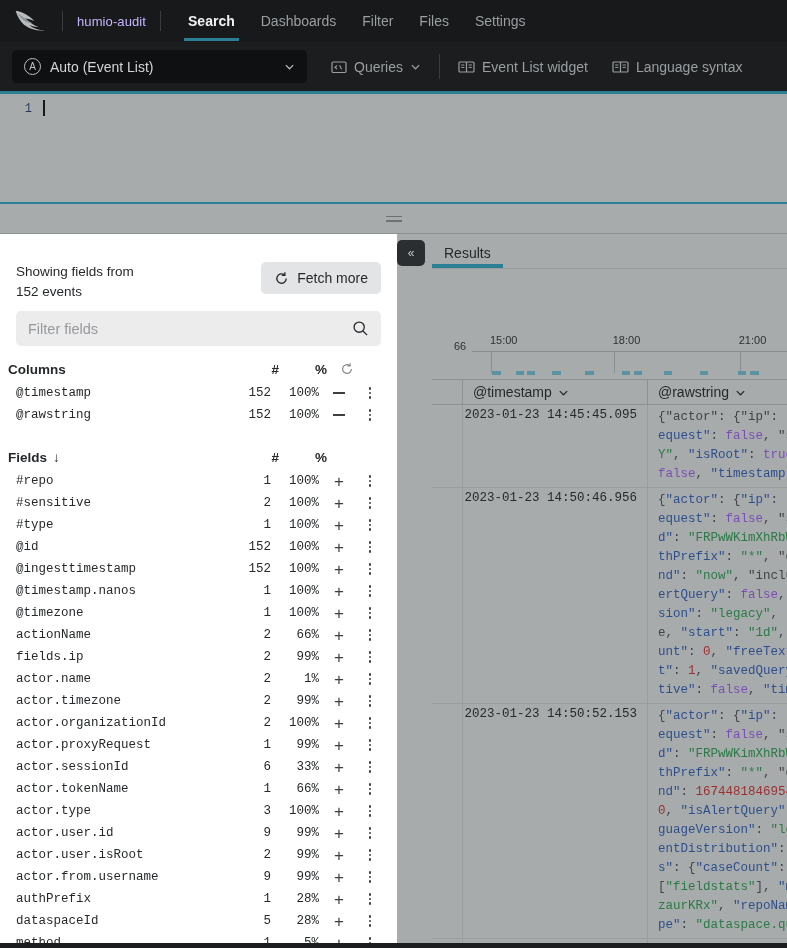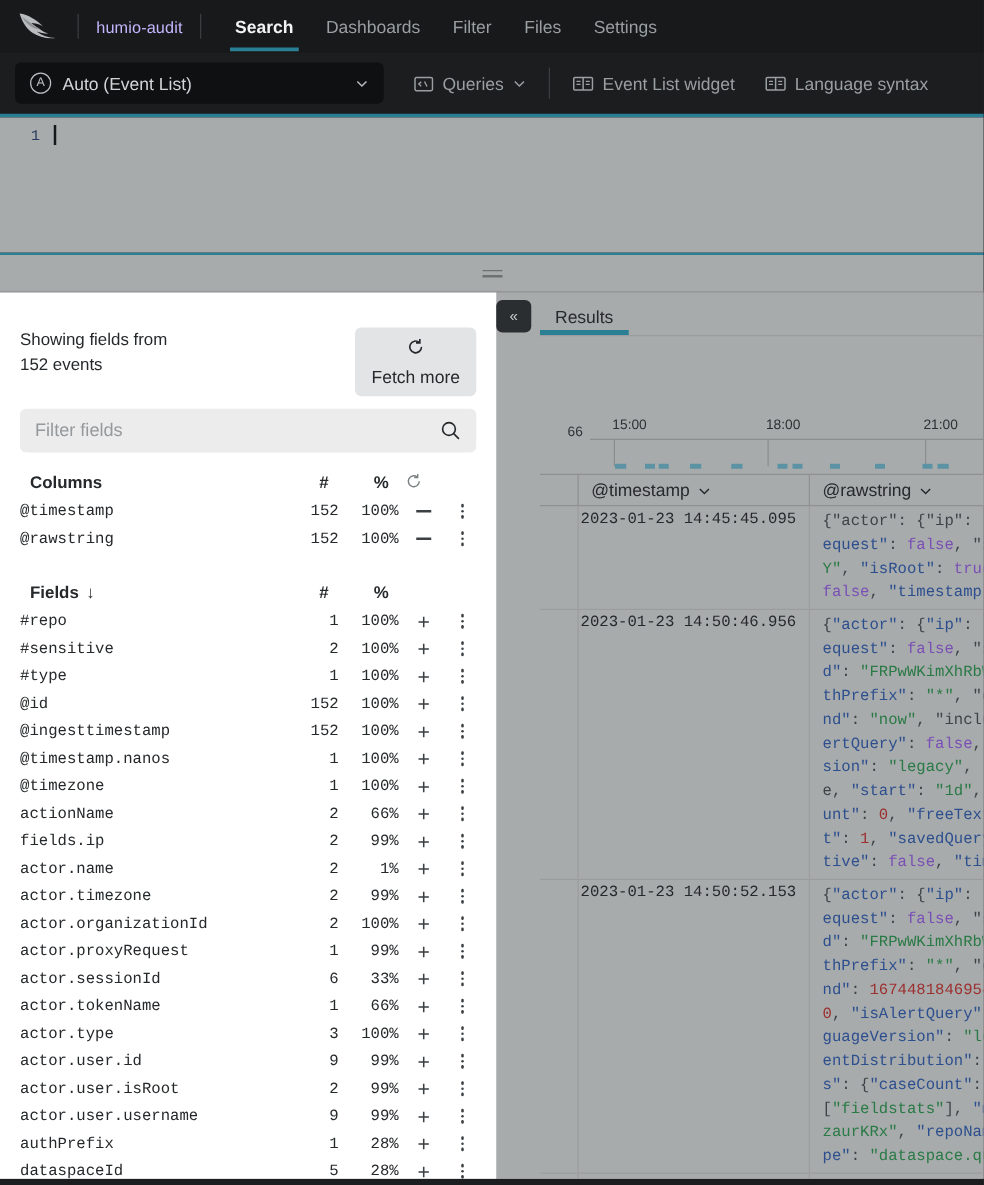--- a/index.html
+++ b/index.html
@@ -78,36 +78,36 @@
 
   
   .fields-panel {
     width:397px; background:#ffffff; display:flex; flex-direction:column;
     position:relative; flex:none;
   }
   .fp-head { padding:28px 16px 10px 16px; display:flex; align-items:flex-start; }
   .fp-head .txt{ font-size:13.5px;color:#26292b;line-height:1.45; flex:1; }
   .fetch-btn {
     display:flex;align-items:center;gap:8px;background:#e3e4e5;border-radius:5px;
-    padding:8px 13px;font-size:14px;color:#26292b;white-space:nowrap;flex-direction:column;
+    padding:8px 13px;font-size:14px;color:#26292b;white-space:nowrap;
   }
   .filter-wrap{ padding:0 16px 10px 16px; }
   .filter-box{
     background:#ececed;border-radius:5px;height:35px;display:flex;align-items:center;
     padding:0 12px;
   }
   .filter-box input{
     border:none;background:transparent;outline:none;flex:1;font-size:14.5px;color:#7f1d1d;
     font-family:"Liberation Sans",sans-serif;
   }
   .filter-box input::placeholder{color:#95999c;}
 
   .fl-scroll{ flex:1; overflow:hidden; padding:0 0 0 0; }
   .sec-head{
-    display:flex;align-items:center;height:26px;padding:0 24px;
+    display:flex;align-items:center;height:26px;padding:0 8px;
     font-size:13.5px;font-weight:bold;color:#26292b;
   }
   .sec-head .nm{flex:1;display:flex;align-items:center;gap:6px;}
   .col-n{width:46px;text-align:right;}
   .col-p{width:48px;text-align:right;}
   .col-a{width:40px;display:flex;justify-content:center;}
   .col-m{width:22px;display:flex;justify-content:center;}
 
   .frow{
     display:flex;align-items:center;height:22px;padding:0 16px;font-size:13px;color:#26292b;
@@ -601,21 +601,21 @@
               </span>
               <span class="col-m">
                 <span class="kebab">
                   <i></i>
                   <i></i>
                   <i></i>
                 </span>
               </span>
             </div>
             <div class="frow">
-              <span class="nm">actor.user.username</span>
+              <span class="nm">actor.from.username</span>
               <span class="col-n">9</span>
               <span class="col-p">99%</span>
               <span class="col-a">
                 <span class="plus">+</span>
               </span>
               <span class="col-m">
                 <span class="kebab">
                   <i></i>
                   <i></i>
                   <i></i>

